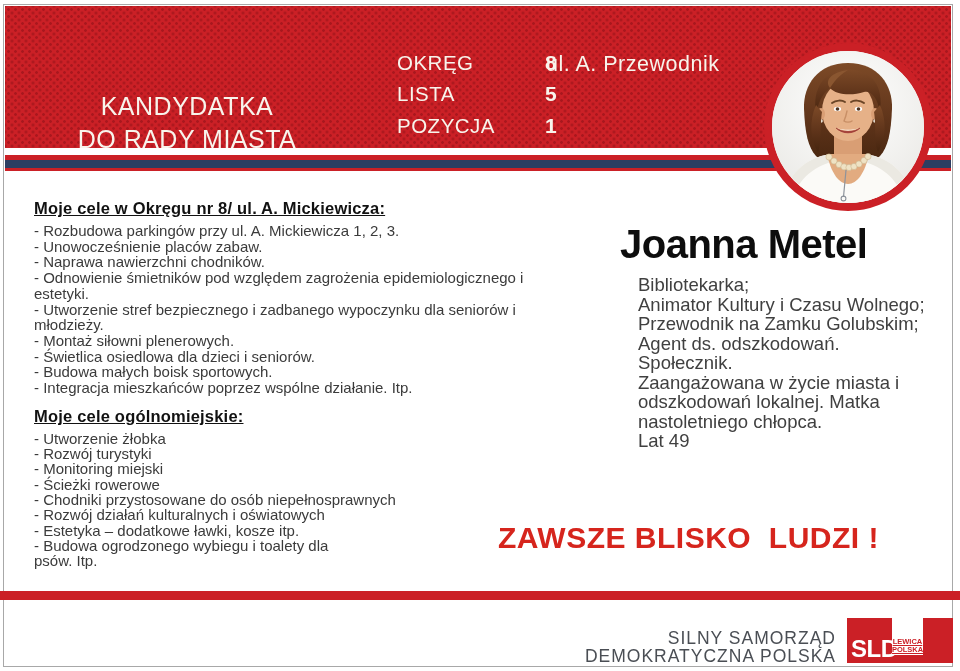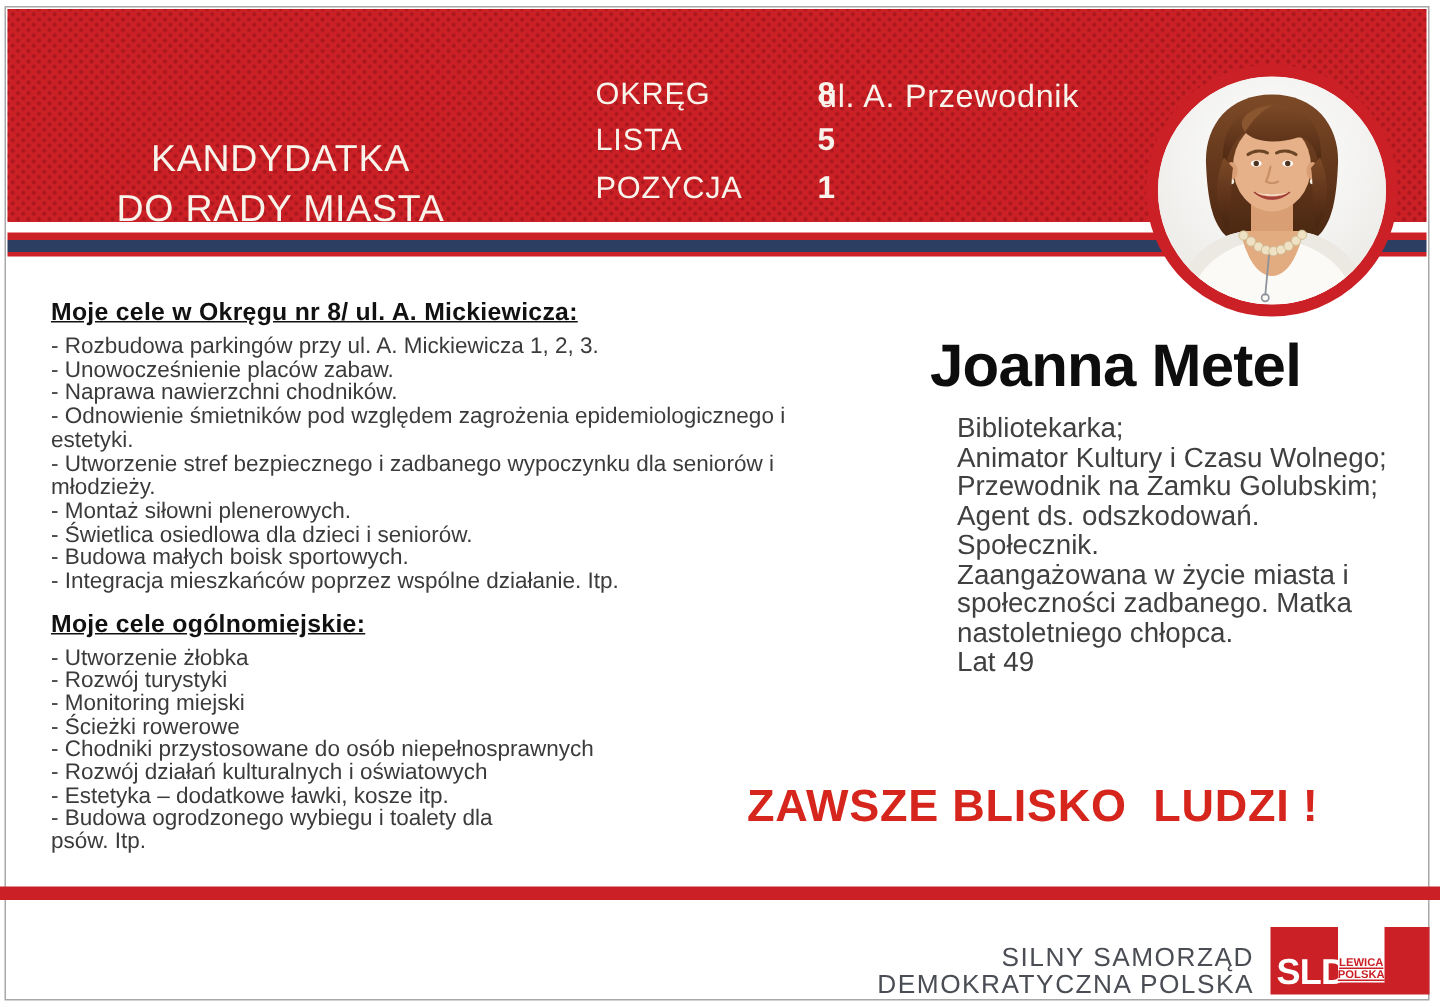--- a/index.html
+++ b/index.html
@@ -209,21 +209,21 @@
   </div>
 
   <div class="candidate-name">Joanna Metel</div>
   <div class="candidate-bio">
       <div class="bio-line">Bibliotekarka;</div>
       <div class="bio-line">Animator Kultury i Czasu Wolnego;</div>
       <div class="bio-line">Przewodnik na Zamku Golubskim;</div>
       <div class="bio-line">Agent ds. odszkodowań.</div>
       <div class="bio-line">Społecznik.</div>
       <div class="bio-line">Zaangażowana w życie miasta i</div>
-      <div class="bio-line">społeczności zadbanego. Matka</div>
+      <div class="bio-line">odszkodowań lokalnej. Matka</div>
       <div class="bio-line">nastoletniego chłopca.</div>
       <div class="bio-line">Lat 49</div>
     </div>
 
   <div class="slogan" style="color:#d6251d;">ZAWSZE BLISKO  LUDZI !</div>
 
   <div class="footer-bar" style="background:#cb2026;"></div>
   <div class="footer-party">
     <div>SILNY SAMORZĄD</div>
     <div>DEMOKRATYCZNA POLSKA</div>

